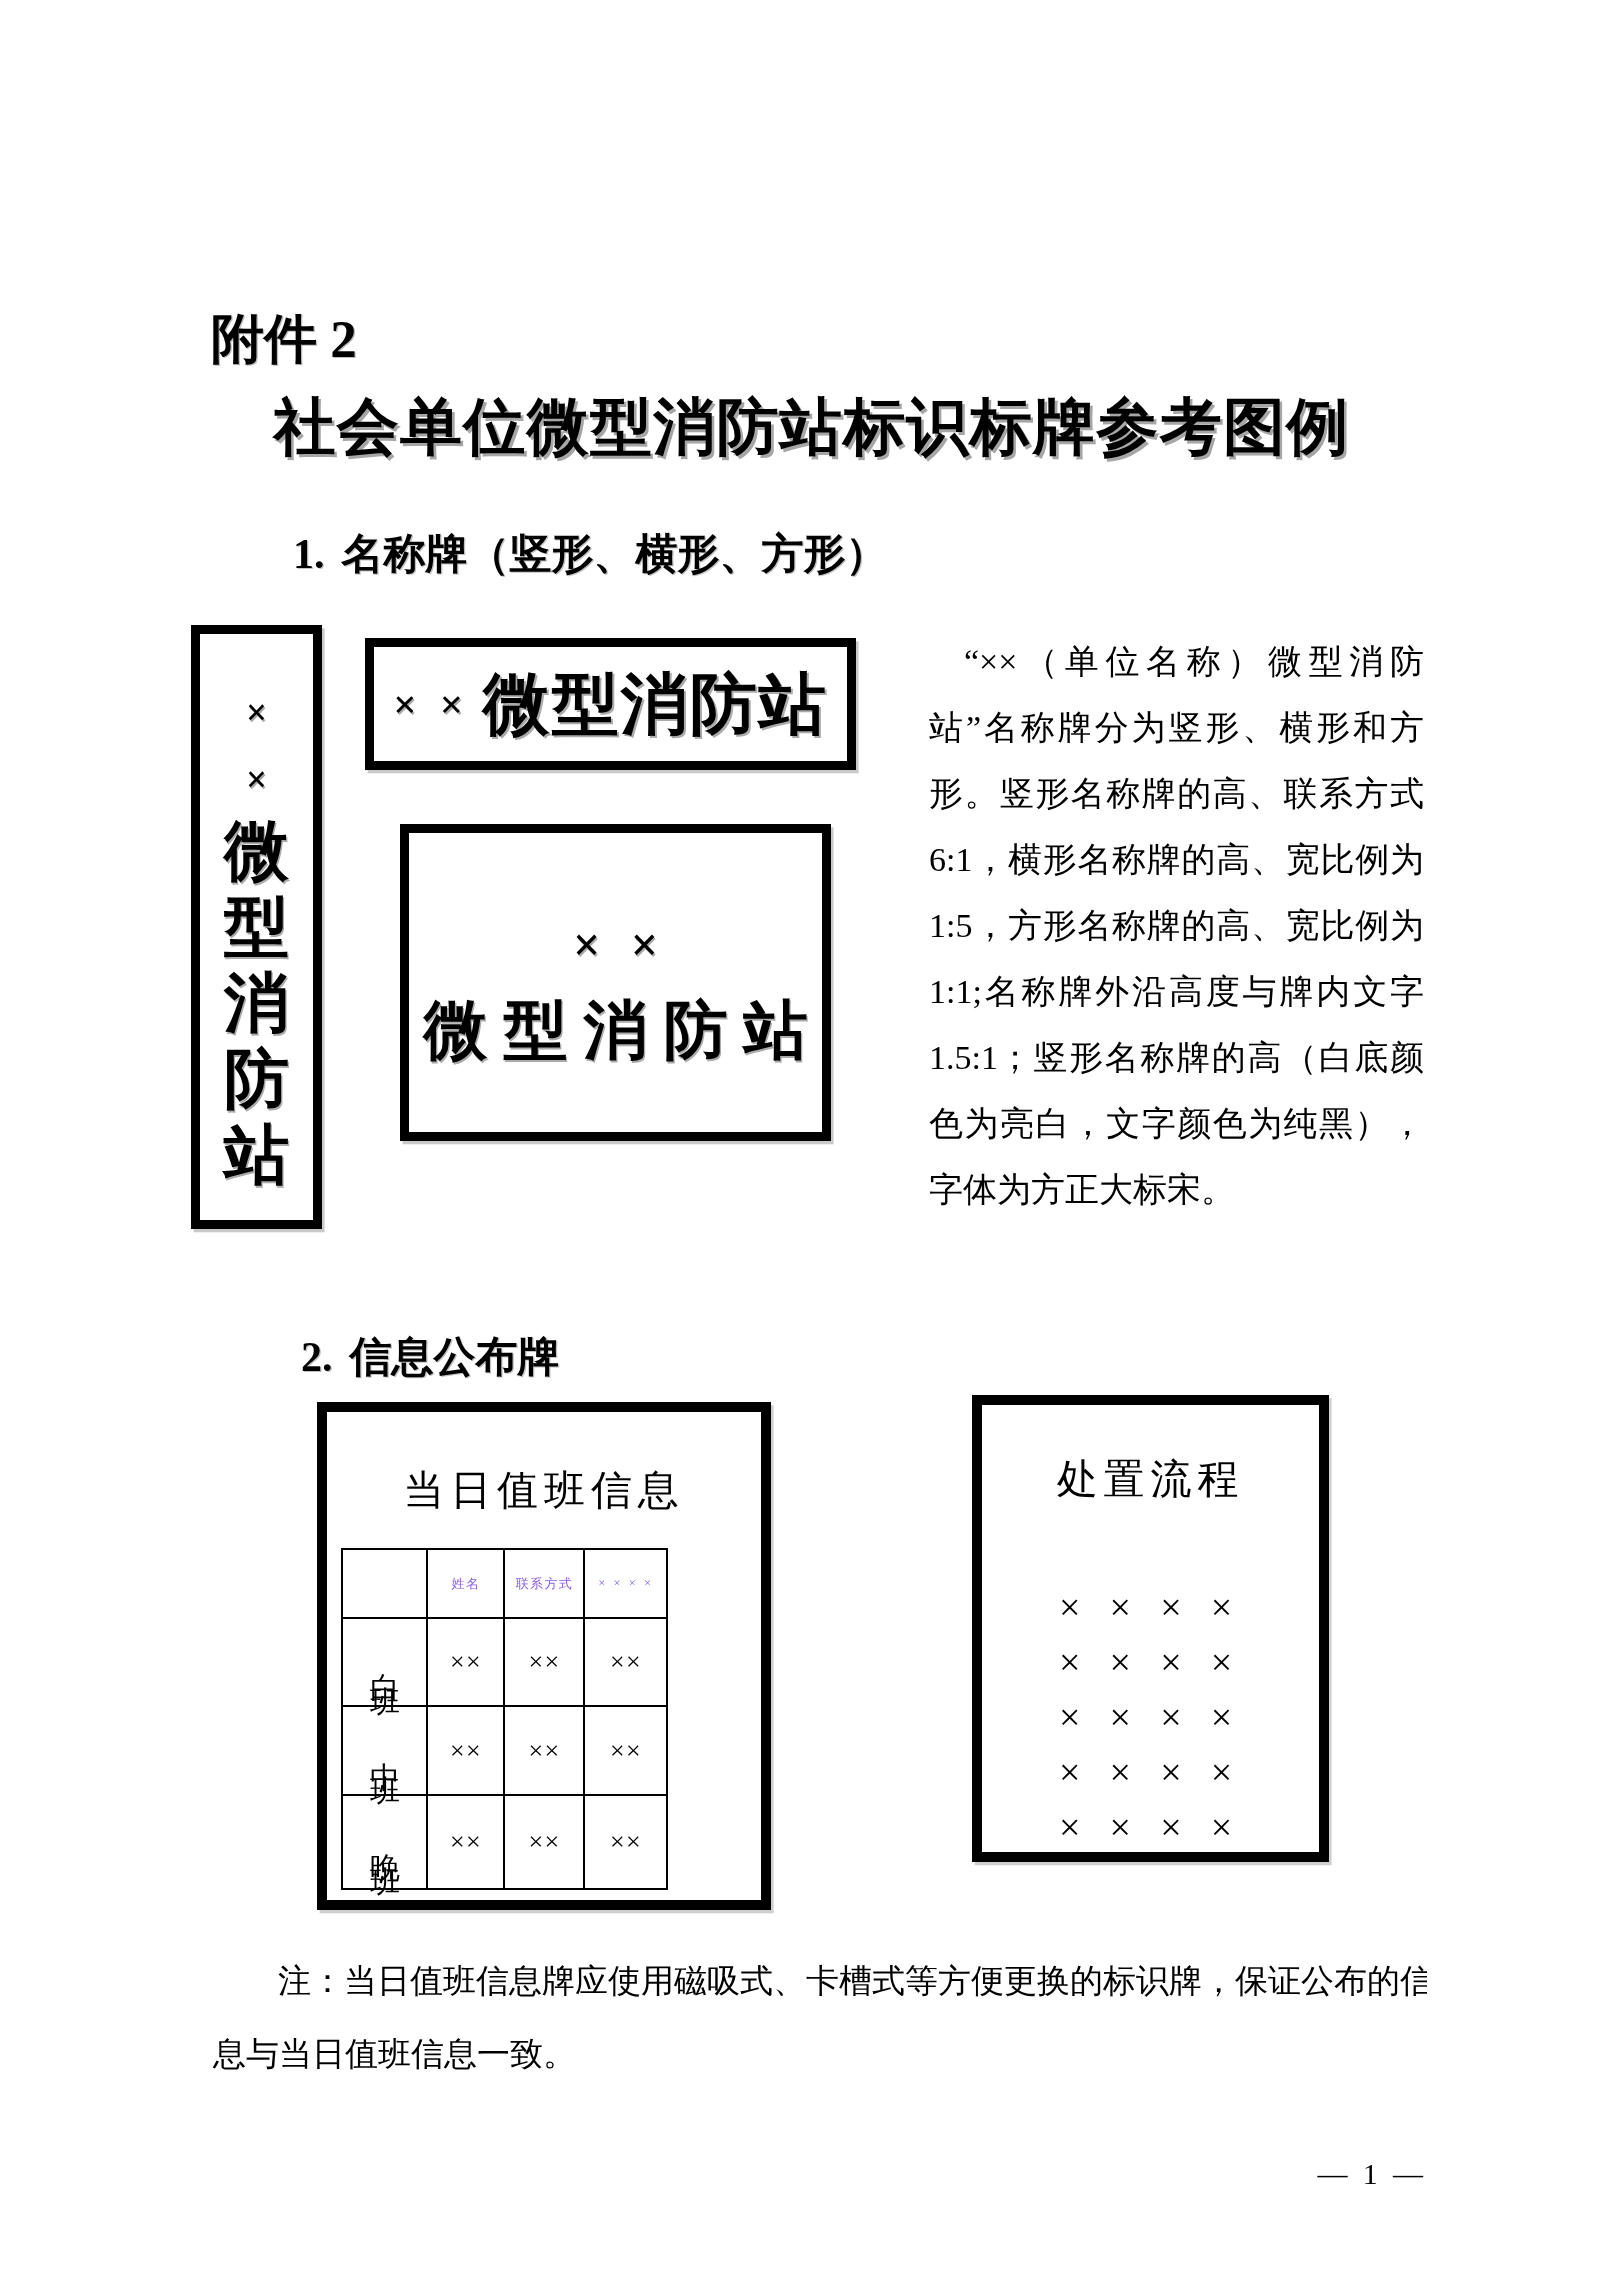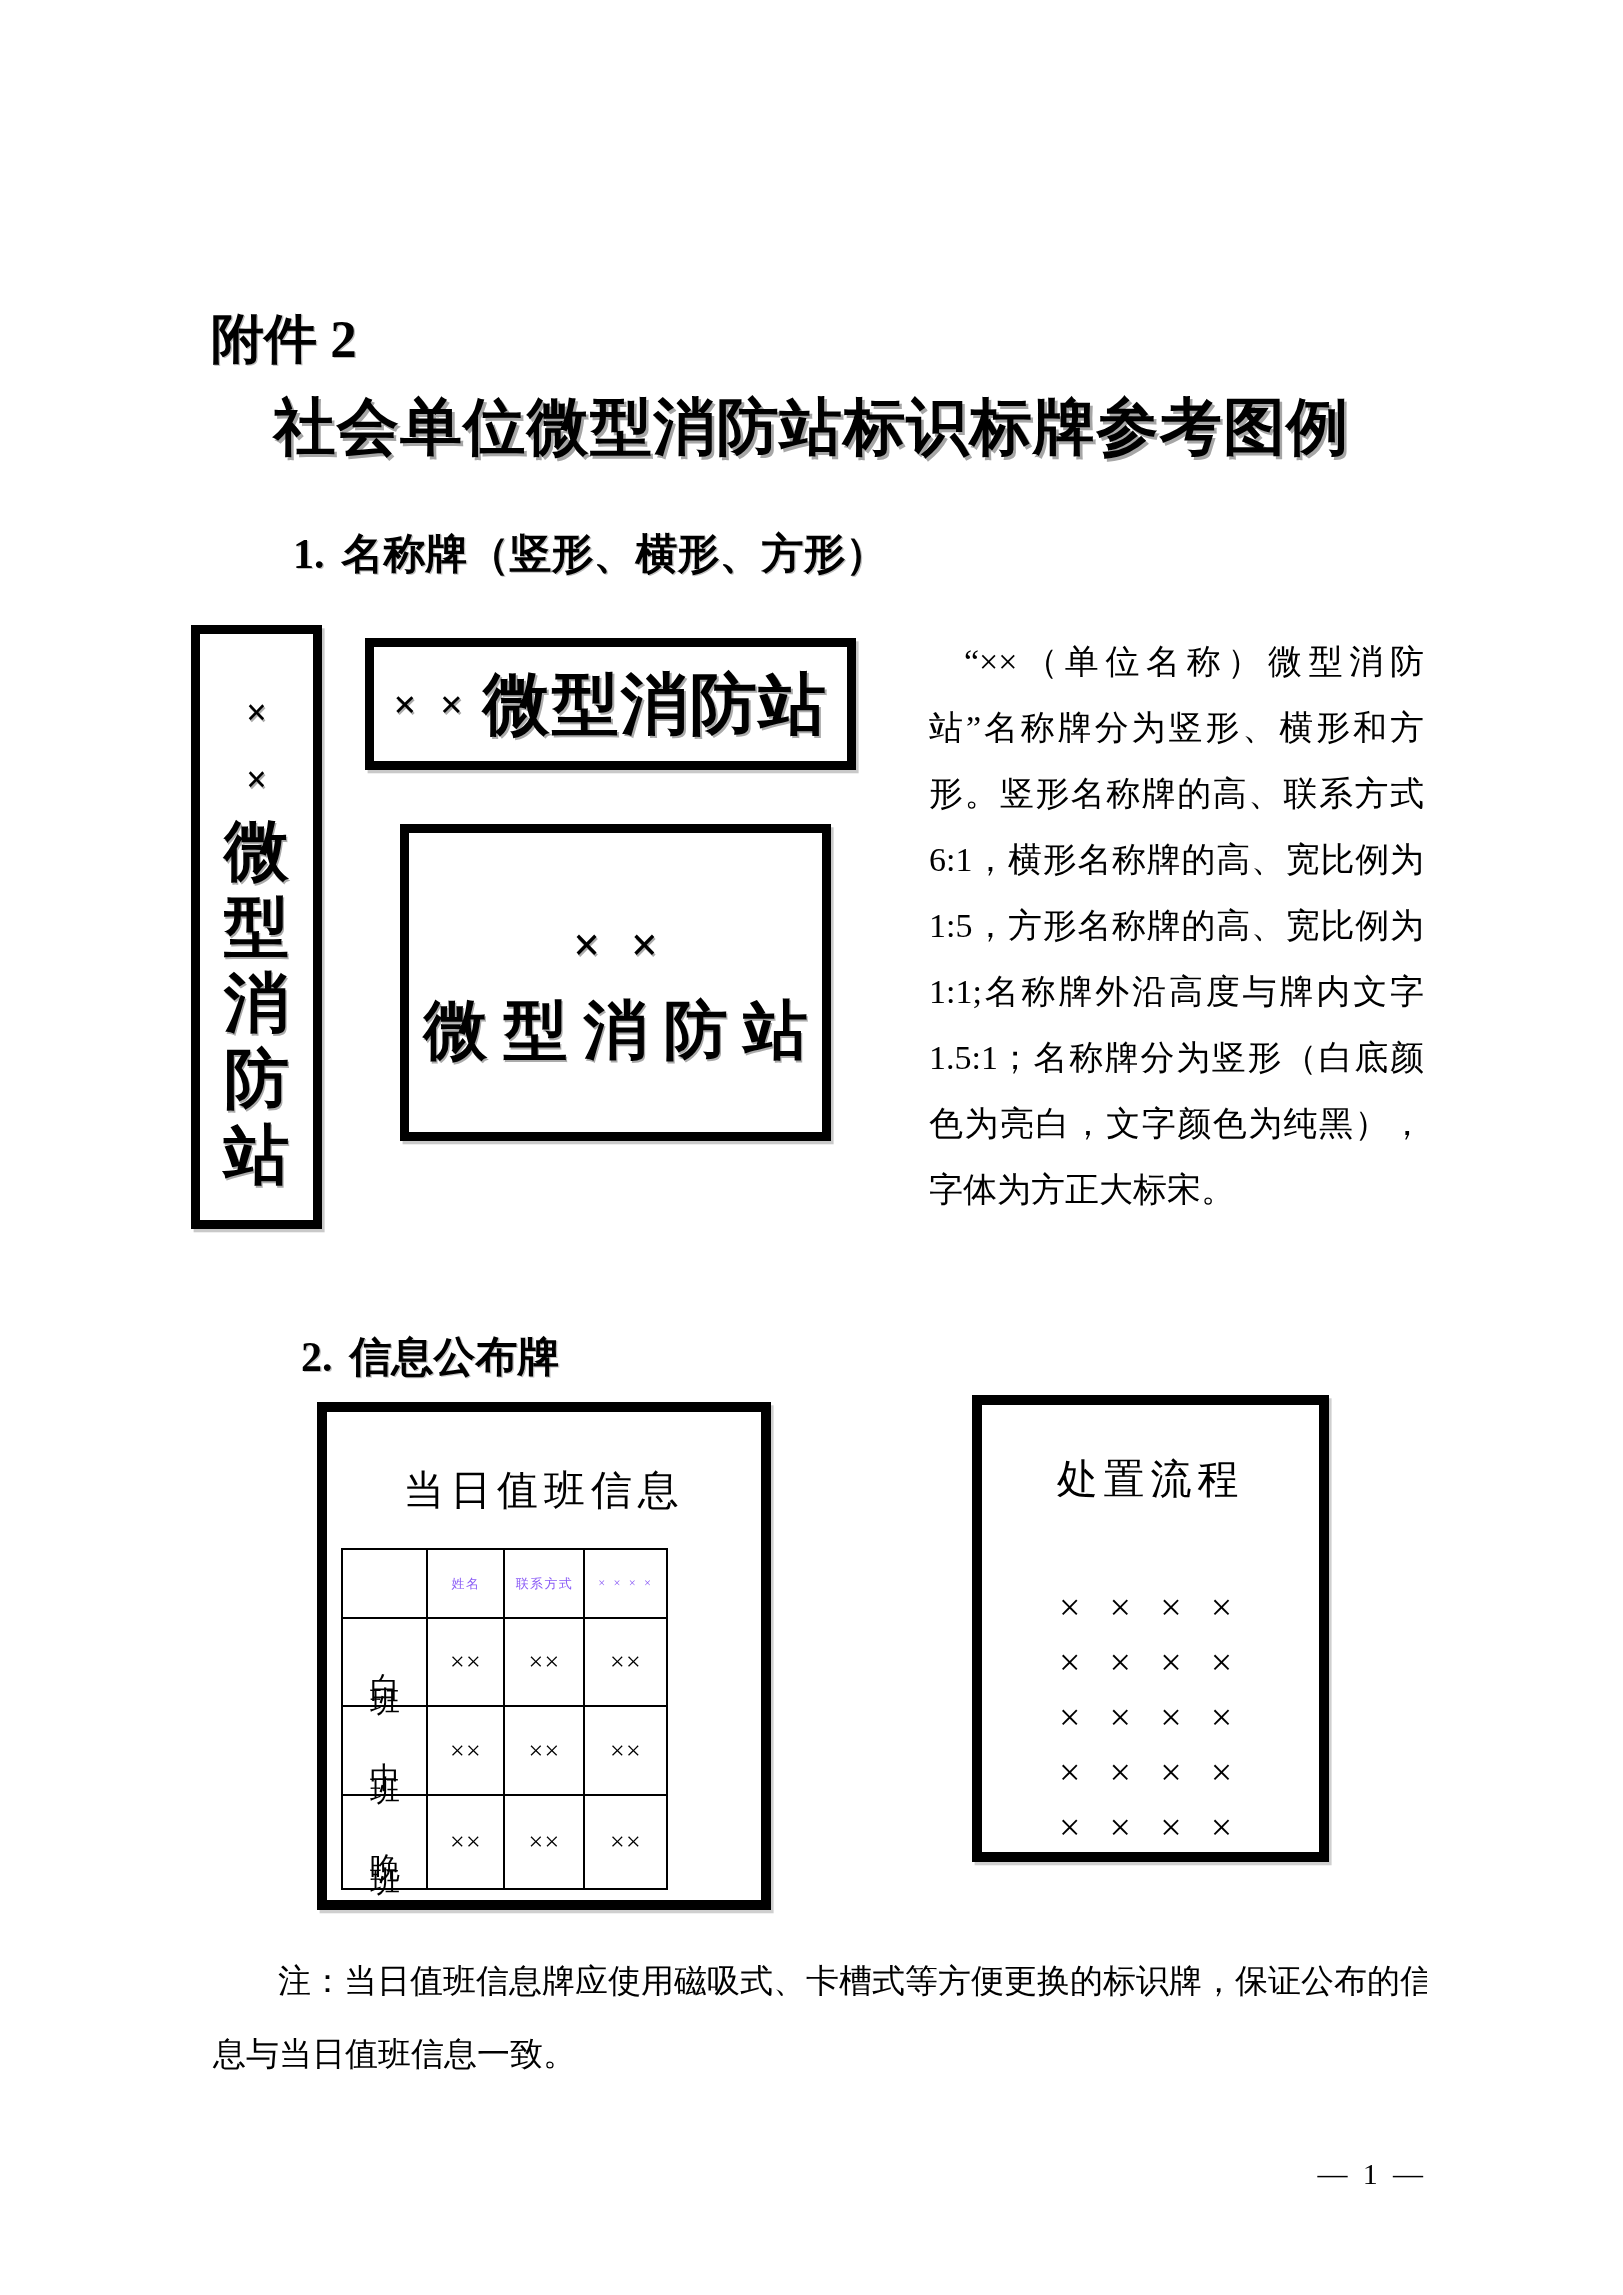--- a/index.html
+++ b/index.html
@@ -105,21 +105,21 @@
     <span class="sq2">微 型 消 防 站</span>
   </div>
 
   <div class="desc">
     <div class="desc-line first">“××（单位名称）微型消防</div>
     <div class="desc-line">站”名称牌分为竖形、横形和方</div>
     <div class="desc-line">形。竖形名称牌的高、联系方式</div>
     <div class="desc-line">6:1，横形名称牌的高、宽比例为</div>
     <div class="desc-line">1:5，方形名称牌的高、宽比例为</div>
     <div class="desc-line">1:1;名称牌外沿高度与牌内文字</div>
-    <div class="desc-line">1.5:1；名称牌分为竖形（白底颜</div>
+    <div class="desc-line">1.5:1；竖形名称牌的高（白底颜</div>
     <div class="desc-line">色为亮白，文字颜色为纯黑），</div>
     <div class="desc-line last">字体为方正大标宋。</div>
   </div>
 
   <div class="sec-heading" id="sec2-heading">
     <span class="num">2.</span><span>信息公布牌</span>
   </div>
 
   <div class="panel" id="duty-panel">
     <div class="panel-title" id="duty-title">当日值班信息</div>

